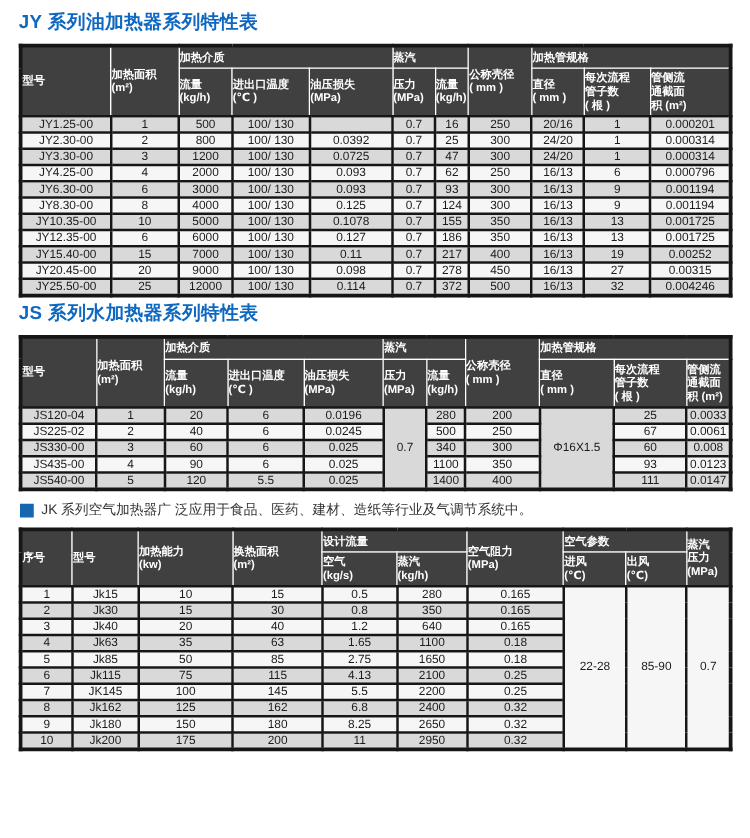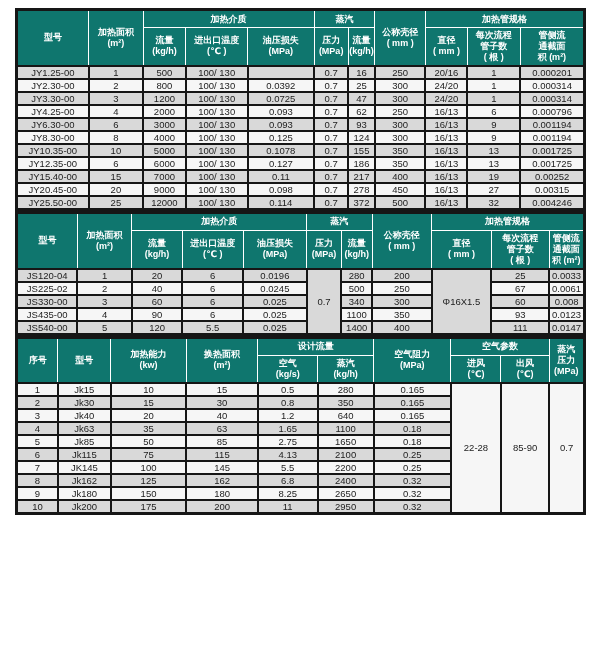--- a/index.html
+++ b/index.html
@@ -11,22 +11,22 @@
   }
   .title {
     font-size:15px; font-weight:bold; color:#0f68c0;
     margin:0 0 8px 0; letter-spacing:.3px;
   }
   table.spec {
     width:100%; border-collapse:collapse; table-layout:fixed;
     border:3px solid #161616;
   }
   table.spec th {
-    background:#0f766e; color:#ffffff; font-size:9px; font-weight:bold;
-    border:1px solid #ffffff; padding:2px 0; text-align:center;
+    background:#404040; color:#ffffff; font-size:9px; font-weight:bold;
+    border:1px solid #ffffff; padding:2px 0; text-align:left;
     white-space:pre-line; line-height:1.22;
   }
   table.spec thead tr.group th { height:18px; }
   table.spec td {
     border:2px solid #161616; font-size:9.5px; text-align:center;
     height:13px; padding:0 1px; color:#1c1c1c; white-space:nowrap; overflow:hidden;
   }
   .z-odd  tbody tr:nth-child(odd)  td { background:#d9d9d9; }
   .z-odd  tbody tr:nth-child(even) td { background:#f6f6f6; }
   .z-even tbody tr:nth-child(odd)  td { background:#f6f6f6; }
@@ -37,20 +37,21 @@
     font-size:11px; color:#333333; margin:9px 0 7px 1px; line-height:1.2;
   }
   .sq { width:11px; height:11px; background:#1565b0; flex:none; }
   .sect-gap { margin-top:3px; }
 </style>
 </head>
 <body>
 
 <div>
 
+  <h2 class="title">JY 系列油加热器系列特性表</h2>
 
   <table class="spec z-odd">
     <colgroup>
       <col style="width:12.7%">
         <col style="width:9.6%">
         <col style="width:7.5%">
         <col style="width:10.9%">
       <col style="width:11.7%">
         <col style="width:6.0%">
         <col style="width:4.7%">
@@ -232,20 +233,21 @@
           <td>372</td>
           <td>500</td>
           <td>16/13</td>
           <td>32</td>
           <td>0.004246</td>
         </tr>
       </tbody>
   </table>
 
 
+  <h2 class="title sect-gap">JS 系列水加热器系列特性表</h2>
 
   <table class="spec z-odd">
     <colgroup>
       <col style="width:10.7%">
         <col style="width:9.6%">
         <col style="width:8.9%">
         <col style="width:10.7%">
       <col style="width:11.2%">
         <col style="width:6.1%">
         <col style="width:5.4%">
@@ -340,20 +342,24 @@
           <td>5.5</td>
           <td>0.025</td>
           <td>1400</td>
           <td>400</td>
           <td>111</td>
           <td>0.0147</td>
         </tr>
       </tbody>
   </table>
 
+  <p class="note">
+    <span class="sq"></span>
+    <span>JK 系列空气加热器广 泛应用于食品、医药、建材、造纸等行业及气调节系统中。</span>
+  </p>
 
   <table class="spec z-even">
     <colgroup>
       <col style="width:7.3%">
         <col style="width:9.3%">
         <col style="width:13.3%">
         <col style="width:12.6%">
       <col style="width:10.5%">
         <col style="width:9.9%">
         <col style="width:13.6%">

